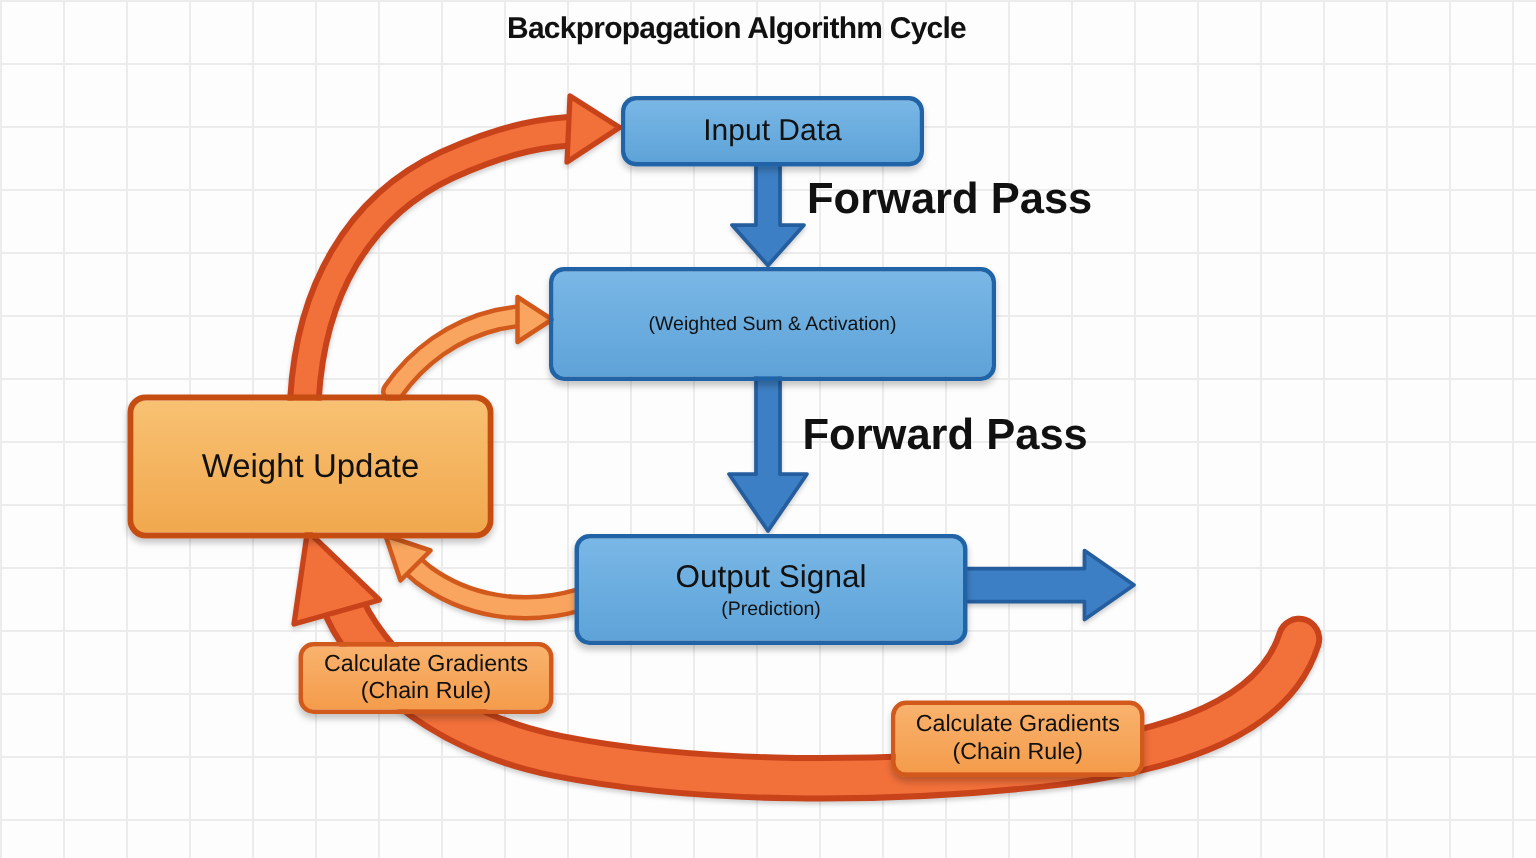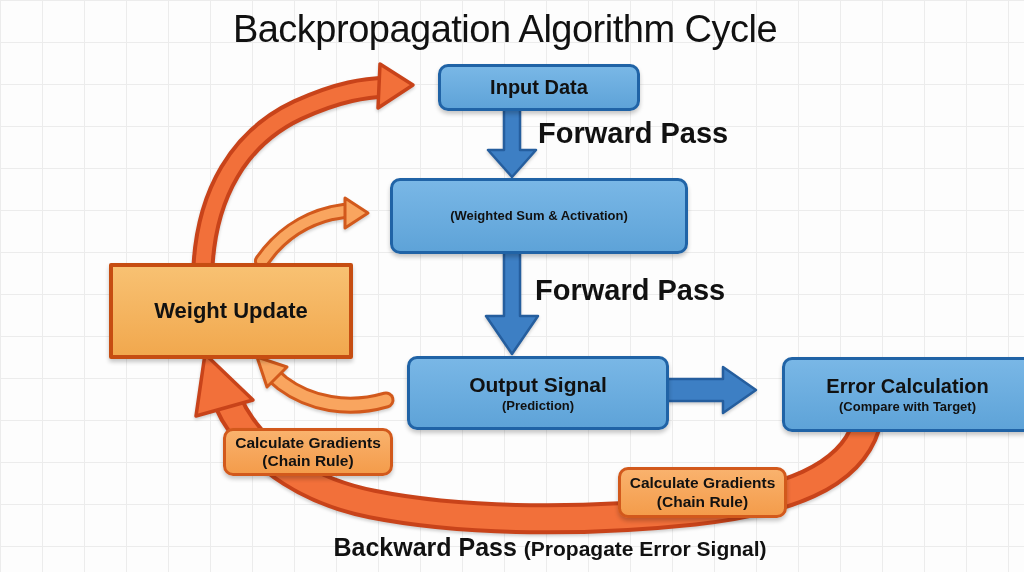--- a/index.html
+++ b/index.html
@@ -6,37 +6,36 @@
   body{font-family:"Liberation Sans", sans-serif; color:#111;}
   .stage{
     position:relative; width:1024px; height:572px; overflow:hidden;
     background-color:#fdfdfd;
     background-image:
       linear-gradient(to right, #ececec 1.5px, transparent 1.5px),
       linear-gradient(to bottom, #ececec 1.5px, transparent 1.5px);
     background-size:42px 42px;
   }
   .title{
-    position:absolute; top:8px; left:505px; transform:translateX(-50%);
-    font-size:38px; font-weight:normal; letter-spacing:-0.5px; white-space:nowrap;
+    position:absolute; top:8px; left:491px; transform:translateX(-50%);
+    font-size:20px; font-weight:bold; letter-spacing:-0.5px; white-space:nowrap;
   }
   svg.arrows{position:absolute; left:0; top:0; filter:drop-shadow(0 2px 1.5px rgba(0,0,0,0.18));}
   .node{
     position:absolute; display:flex; flex-direction:column; align-items:center; justify-content:center;
-    text-align:right; font-weight:bold; line-height:1.18;
+    text-align:right; font-weight:normal; line-height:1.18;
     box-shadow:0 3px 4px rgba(0,0,0,0.22);
-    margin-left:24px;
   }
   .node.blue{
     background:linear-gradient(#79b7e6, #5ea3d8);
     border:3px solid #2063a6; border-radius:10px;
   }
   .node.orange-main{
     background:linear-gradient(#f8c172, #f1a84e);
-    border:4px solid #c64d12; border-radius:2px;
+    border:4px solid #c64d12; border-radius:12px;
   }
   .node.orange-small{
     background:linear-gradient(#f9b26d, #f49c4b);
     border:3px solid #d2591c; border-radius:10px;
   }
   .node .lbl{font-size:21px;}
   .node .sub{font-size:13px;}
   #node-input-data{left:414px; top:64px; width:196px; height:41px;}
   #node-input-data .lbl{font-size:20px;}
   #node-hidden-layers{left:366px; top:178px; width:292px; height:70px;}
@@ -111,33 +110,28 @@
 
   <div class="node orange-main" id="node-weight-update">
     <div class="lbl">Weight Update</div>
   </div>
 
   <div class="node blue" id="node-output-layer">
     <div class="lbl">Output Signal</div>
     <div class="sub">(Prediction)</div>
   </div>
 
-  <div class="node blue" id="node-error-calculation">
-    <div class="lbl">Error Calculation</div>
-    <div class="sub">(Compare with Target)</div>
-  </div>
 
   <div class="node orange-small" id="node-calc-gradients-left">
     <div class="lbl">Calculate Gradients</div>
     <div class="sub">(Chain Rule)</div>
   </div>
 
   <div class="node orange-small" id="node-calc-gradients-right">
     <div class="lbl">Calculate Gradients</div>
     <div class="sub">(Chain Rule)</div>
   </div>
 
   <div class="edge-label" id="edge-label-fp1">Forward Pass</div>
   <div class="edge-label" id="edge-label-fp2">Forward Pass</div>
 
-  <div class="caption"><span class="main">Backward Pass</span><span class="main"> </span><span class="sub">(Propagate Error Signal)</span></div>
 
 </div>
 
 </body></html>

